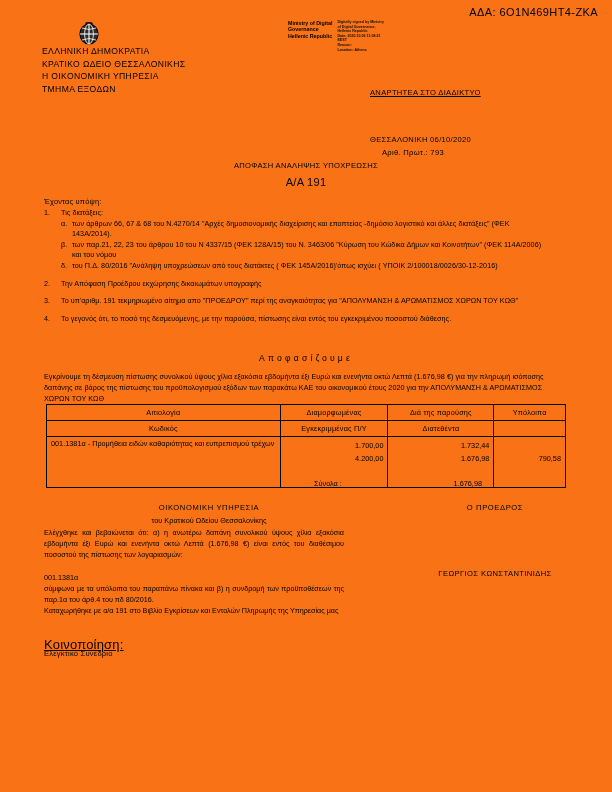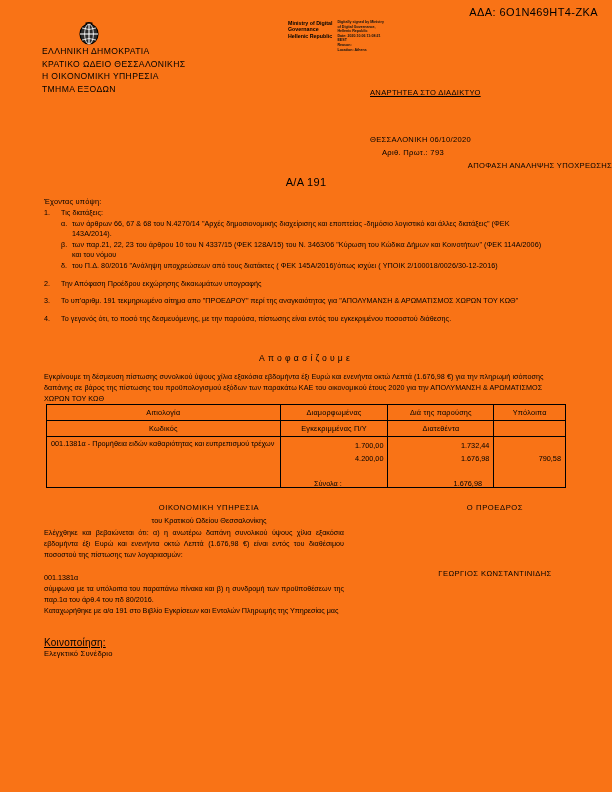--- a/index.html
+++ b/index.html
@@ -87,21 +87,21 @@
   #protocol {
     top: 148px; left: 382px;
     font-size: 7.6px;
     letter-spacing: 0.3px;
     white-space: nowrap;
   }
   #doc-title {
     top: 161px; left: 0; width: 612px;
     font-size: 7.6px;
     letter-spacing: 0.3px;
-    text-align: right;
+    text-align: center;
   }
   #doc-aa {
     top: 176px; left: 0; width: 612px;
     font-size: 11px;
     letter-spacing: 0.3px;
     text-align: center;
   }
 
   
   #preamble-label {
@@ -224,21 +224,21 @@
   #pres-name {
     top: 569px; left: 400px; width: 190px;
     text-align: center;
     font-size: 7.6px;
     letter-spacing: 0.4px;
   }
 
   
   #notify-label {
     top: 637px; left: 44px;
-    font-size: 10px;
+    font-size: 13px;
     letter-spacing: 0.2px;
   }
   #notify-item {
     top: 649px; left: 44px;
     font-size: 7.6px;
     letter-spacing: 0.2px;
   }
 </style>
 </head>
 <body>

